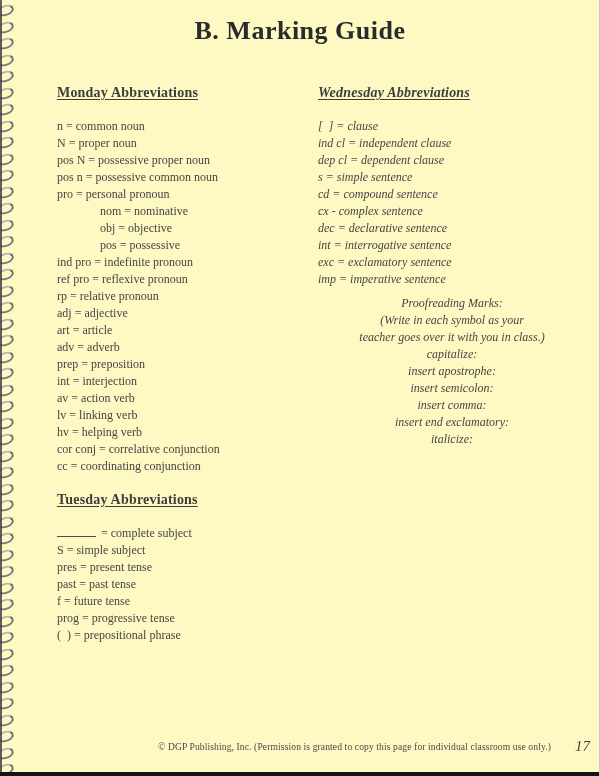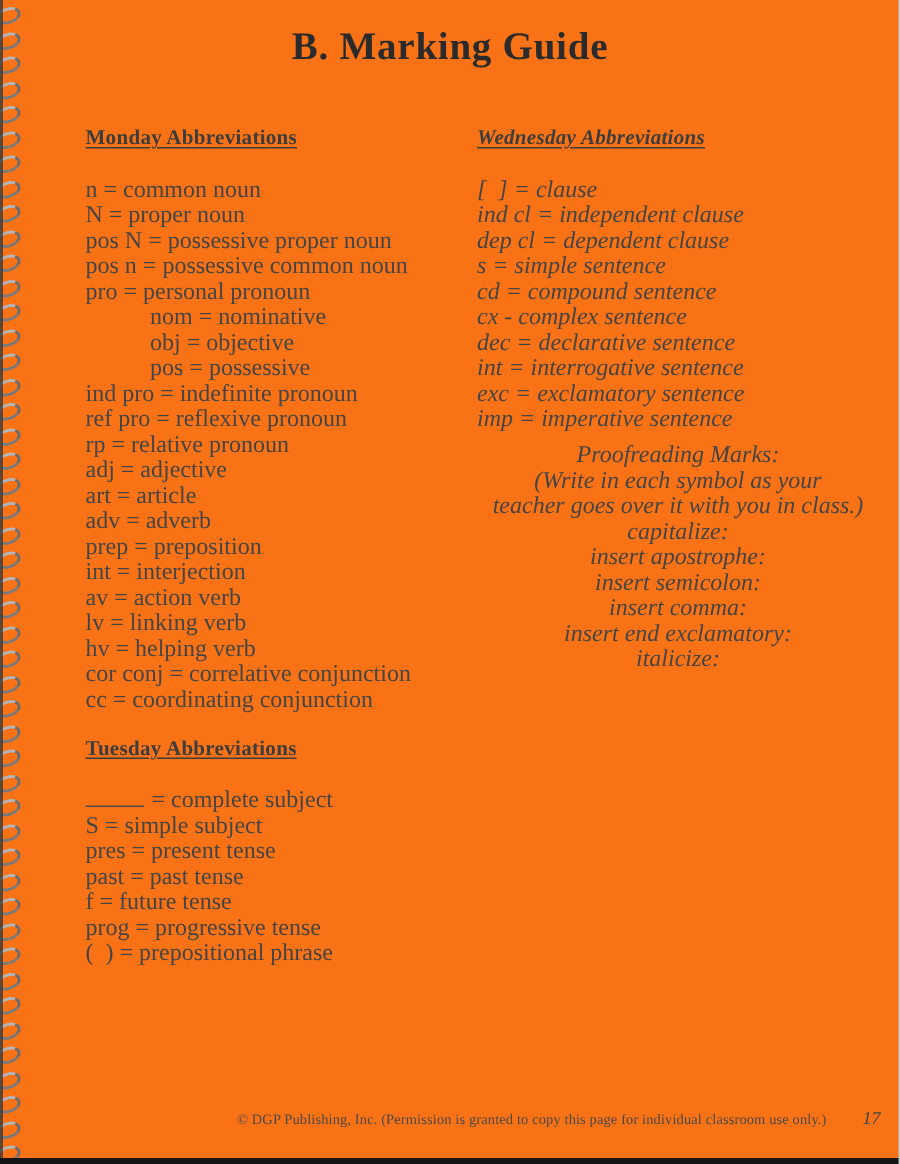--- a/index.html
+++ b/index.html
@@ -4,21 +4,21 @@
 <style>
   html, body { margin: 0; padding: 0; }
   body {
     width: 600px; height: 776px;
     background: #ffffff;
     font-family: "Liberation Serif", "DejaVu Serif", serif;
   }
   .sheet {
     position: relative;
     width: 600px; height: 776px;
-    background: #f97316;
+    background: #fef9c3;
     overflow: hidden;
   }
 
   
   .left-edge {
     position: absolute; left: 0; top: 0; bottom: 0;
     width: 2px; background: #3a3a3a; opacity: .8;
   }
   .bottom-edge {
     position: absolute; left: 0; right: 0; bottom: 0;
@@ -55,21 +55,21 @@
   .sec-heading {
     margin: 0 0 17px 0;
     font-size: 14px; font-weight: bold;
     line-height: 17px;
     color: #3d3d3d;
     text-decoration: underline;
     text-underline-offset: 2px;
     letter-spacing: .2px;
   }
   .line {
-    font-size: 16px; line-height: 17px;
+    font-size: 12px; line-height: 17px;
     color: #454545;
     white-space: pre;
   }
   .line.indent { padding-left: 43px; }
   .section-tuesday { margin-top: 16px; }
   .proofreading { margin-top: 7px; text-align: center; }
 
   .line-single, .line-double {
     display: inline-block; width: 39px;
     vertical-align: baseline;
@@ -78,21 +78,21 @@
   .line-single { height: 2px; border-bottom: 1.6px solid #4d4d4d; }
   .line-double { height: 4px; border-top: 1.6px solid #4d4d4d; border-bottom: 1.6px solid #4d4d4d; }
 
   .footer-copyright {
     position: absolute; left: 158px; top: 741px;
     font-size: 9.6px; color: #4a4a4a; letter-spacing: .1px;
     white-space: pre;
   }
   .footer-page {
     position: absolute; left: 575px; top: 738px;
-    font-size: 12px; color: #454545; font-style: italic;
+    font-size: 15px; color: #454545; font-style: italic;
   }
 </style>
 </head>
 <body>
 
 <div class="sheet">
 
   <div class="spiral">
       <div class="coil" style="top: 5px;"></div>
       <div class="coil" style="top: 21.5px;"></div>

